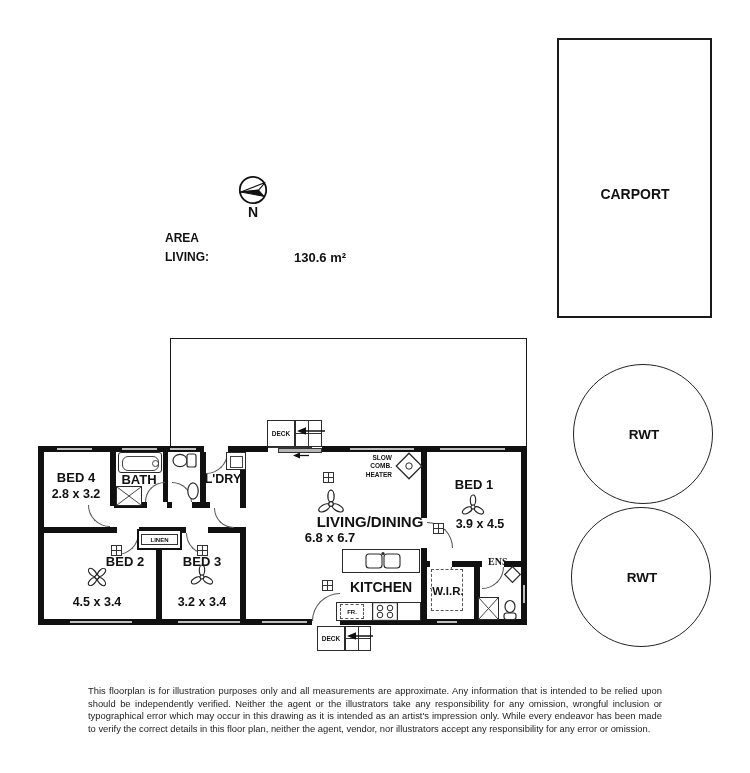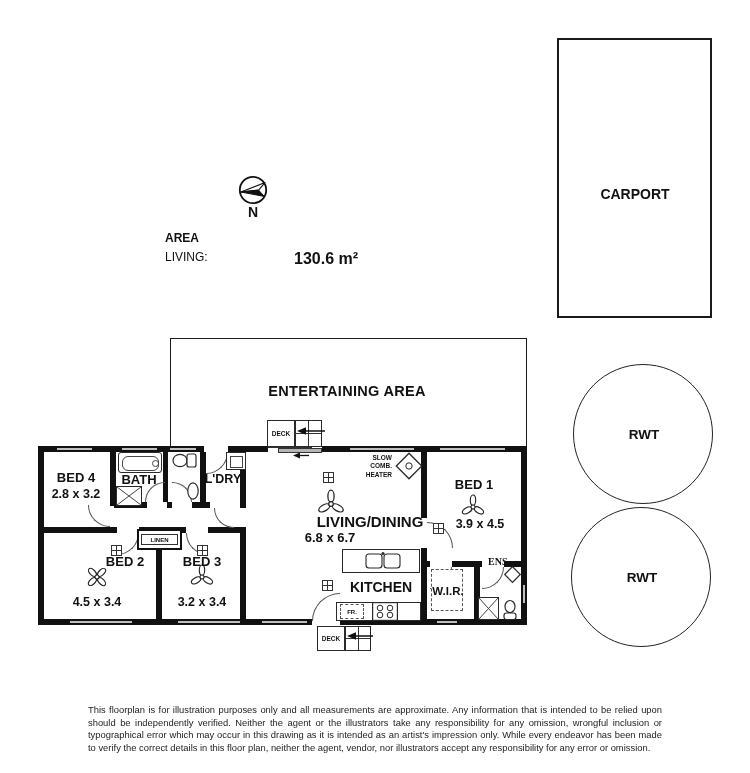--- a/index.html
+++ b/index.html
@@ -19,48 +19,47 @@
   .arc-bl{border-left-width:1.2px;border-bottom-width:1.2px;border-bottom-left-radius:100%;}
   .arc-tl{border-left-width:1.2px;border-top-width:1.2px;border-top-left-radius:100%;}
   .arc-tr{border-right-width:1.2px;border-top-width:1.2px;border-top-right-radius:100%;}
   .c{position:absolute;transform:translateX(-50%);white-space:nowrap;font-weight:700;}
   .lab13{font-size:13px;}
   .lab12{font-size:12.5px;}
   .small{font-size:6.5px;}
   .circle{position:absolute;box-sizing:border-box;border:1.6px solid #222;border-radius:50%;background:#fff;}
   .divline{position:absolute;background:#333;}
   #disclaimer{position:absolute;left:88px;top:685px;width:574px;font-size:9.4px;line-height:12.7px;
-              text-align:justify;color:#1c1c1c;margin-top:19px;}
+              text-align:justify;color:#1c1c1c;}
 </style>
 </head>
 <body>
 
 <div id="canvas">
 
   <svg class="abs" style="left:238px;top:175px;" width="30" height="30" viewBox="0 0 30 30">
     <circle cx="15" cy="15" r="13.2" fill="#fff" stroke="#111" stroke-width="1.8"></circle>
     <path d="M2.8 17 L27 7.6 L20.6 15.1 Z" fill="#fff" stroke="#111" stroke-width="1.1" stroke-linejoin="round"></path>
     <path d="M2.8 17 L20.6 15.1 L26.2 21.4 Z" fill="#111" stroke="#111" stroke-width="1" stroke-linejoin="round"></path>
   </svg>
   <div class="c" style="left:253px;top:204px;font-size:14px;">N</div>
 
   <div class="abs" style="left:165px;top:231px;font-size:12px;font-weight:700;">AREA</div>
-  <div class="abs" style="left:165px;top:250px;font-size:12px;font-weight:400;">LIVING:</div>
-  <div class="abs" style="left:294px;top:250px;font-size:16px;font-weight:700;">130.6 m²</div>
+  <div class="abs" style="left:165px;top:250px;font-size:12px;font-weight:700;">LIVING:</div>
+  <div class="abs" style="left:294px;top:250px;font-size:13px;font-weight:700;">130.6 m²</div>
 
   <div class="thinbox" style="left:557px;top:38px;width:155px;height:280px;"></div>
   <div class="c" style="left:635px;top:171px;font-size:14px;margin-top:15px;">CARPORT</div>
 
   <div class="circle" style="left:573px;top:364px;width:140px;height:140px;"></div>
   <div class="c" style="left:644px;top:427px;font-size:13.5px;">RWT</div>
   <div class="circle" style="left:571px;top:507px;width:140px;height:140px;"></div>
   <div class="c" style="left:642px;top:570px;font-size:13.5px;">RWT</div>
 
   <div class="thinbox" style="left:170px;top:338px;width:357px;height:109px;border-width:1.6px;"></div>
-  <div class="c" style="left:347px;top:383px;font-size:14.5px;letter-spacing:.3px;">ENTERTAINING AREA</div>
 
   <div class="outline" style="left:38px;top:446px;width:489px;height:179px;"></div>
 
   <div class="wall" style="left:110px;top:452px;width:6px;height:54px;"></div>
   <div class="wall" style="left:163px;top:452px;width:5px;height:50px;"></div>
   <div class="wall" style="left:200px;top:452px;width:6px;height:50px;"></div>
   <div class="wall" style="left:240px;top:452px;width:6px;height:50px;"></div>
   <div class="wall" style="left:114px;top:502px;width:33px;height:6px;"></div>
   <div class="wall" style="left:167px;top:502px;width:5px;height:6px;"></div>
   <div class="wall" style="left:192px;top:502px;width:18px;height:6px;"></div>

